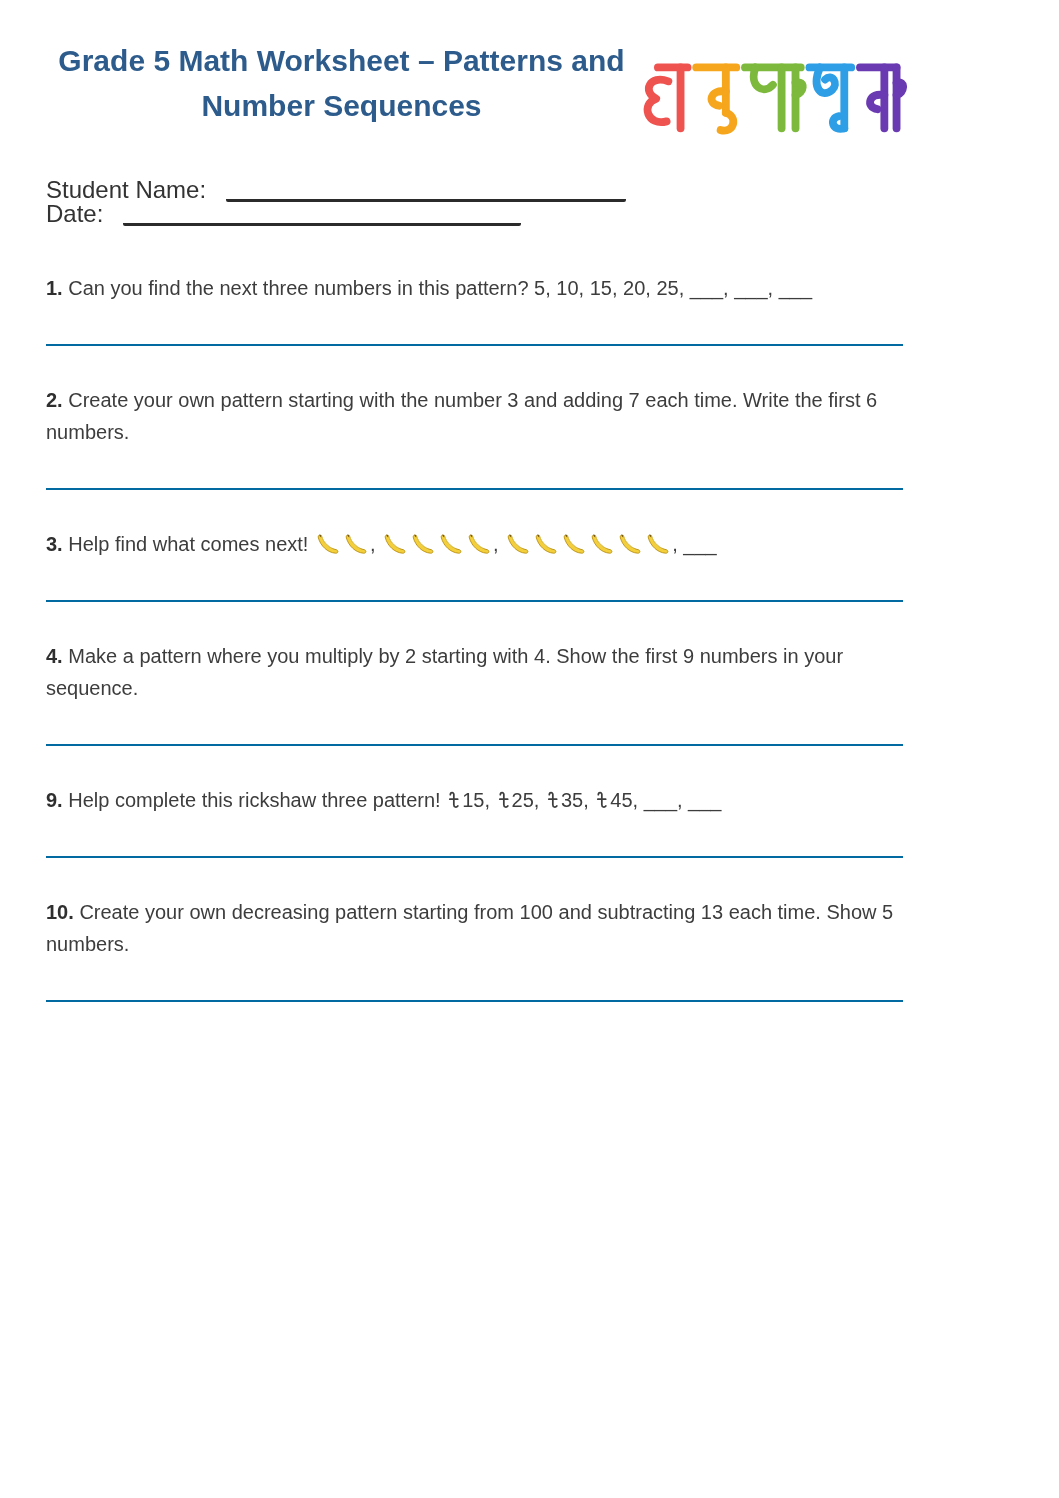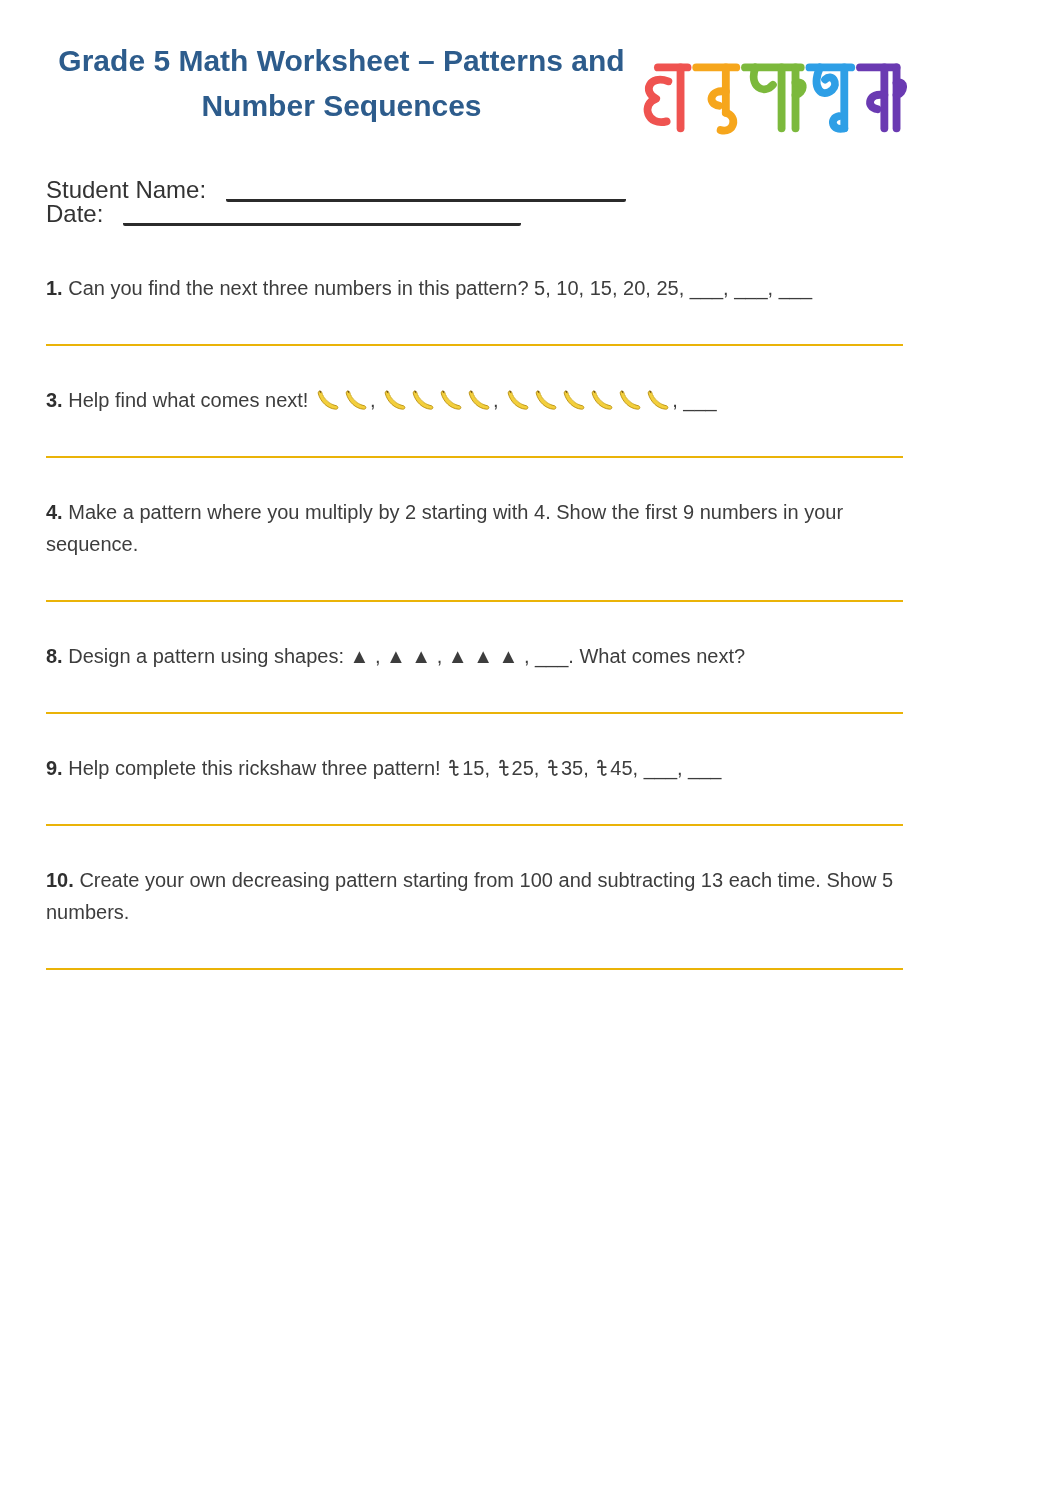--- a/index.html
+++ b/index.html
@@ -50,21 +50,21 @@
   .field-row.date .write-line { width: 398px; }
 
   
   .questions {
     list-style: none;
     margin: 8px 0 0 0;
     padding: 0 46px;
   }
   .question {
     padding: 38px 0 40px 0;
-    border-bottom: 2px solid #eab308;
+    border-bottom: 2px solid #0369a1;
     font-size: 20px;
     line-height: 32px;
     color: #3d3d3d;
   }
   .qnum { font-weight: bold; color: #2f2f2f; }
   .banana { vertical-align: -7px; margin: 0 1px; }
   .banana-group { white-space: nowrap; }
   .taka { vertical-align: -3px; margin-right: 1px; }
 </style>
 </head>
@@ -126,20 +126,21 @@
     <span class="write-line"></span>
   </div>
 
   <div class="field-row date">
     <span class="field-label">Date:</span>
     <span class="write-line"></span>
   </div>
 
   <ol class="questions">
       <li class="question"><span class="qnum">1.</span> <span>Can you find the next three numbers in this pattern? 5, 10, 15, 20, 25, ___, ___, ___</span></li>
+      <li class="question"><span class="qnum">2.</span> <span>Create your own pattern starting with the number 3 and adding 7 each time. Write the first 6 numbers.</span></li>
       <li class="question"><span class="qnum">3.</span> <span>Help find what comes next! </span><span class="banana-group" aria-label="🍌🍌"><svg class="banana" viewBox="0 0 26 26" width="26" height="26">
     <path d="M5.2 3.2 C3.8 2.6 2.8 4.2 3.4 6 C5.6 13.8 12.4 20.6 20.6 21.2 C23.2 21.4 23.6 18.8 21.6 17.8 C14.4 16.4 8.6 10.8 6.8 4.6 C6.5 3.8 5.9 3.4 5.2 3.2 Z" fill="#f3cf3c" stroke="#b98f0e" stroke-width="0.9"></path>
     <path d="M7 4.4 C9 10.6 14.6 15.9 21.2 17.6 C14.3 16.5 8.5 10.9 6.7 4.7 Z" fill="#fae98e"></path>
     <path d="M4.6 2.6 L6.5 3.3 L5.9 5.2 C4.8 4.9 4.2 3.6 4.6 2.6 Z" fill="#7a5b12"></path>
   </svg><svg class="banana" viewBox="0 0 26 26" width="26" height="26">
     <path d="M5.2 3.2 C3.8 2.6 2.8 4.2 3.4 6 C5.6 13.8 12.4 20.6 20.6 21.2 C23.2 21.4 23.6 18.8 21.6 17.8 C14.4 16.4 8.6 10.8 6.8 4.6 C6.5 3.8 5.9 3.4 5.2 3.2 Z" fill="#f3cf3c" stroke="#b98f0e" stroke-width="0.9"></path>
     <path d="M7 4.4 C9 10.6 14.6 15.9 21.2 17.6 C14.3 16.5 8.5 10.9 6.7 4.7 Z" fill="#fae98e"></path>
     <path d="M4.6 2.6 L6.5 3.3 L5.9 5.2 C4.8 4.9 4.2 3.6 4.6 2.6 Z" fill="#7a5b12"></path>
   </svg></span><span>, </span><span class="banana-group" aria-label="🍌🍌🍌🍌"><svg class="banana" viewBox="0 0 26 26" width="26" height="26">
     <path d="M5.2 3.2 C3.8 2.6 2.8 4.2 3.4 6 C5.6 13.8 12.4 20.6 20.6 21.2 C23.2 21.4 23.6 18.8 21.6 17.8 C14.4 16.4 8.6 10.8 6.8 4.6 C6.5 3.8 5.9 3.4 5.2 3.2 Z" fill="#f3cf3c" stroke="#b98f0e" stroke-width="0.9"></path>
@@ -176,21 +177,20 @@
   </svg><svg class="banana" viewBox="0 0 26 26" width="26" height="26">
     <path d="M5.2 3.2 C3.8 2.6 2.8 4.2 3.4 6 C5.6 13.8 12.4 20.6 20.6 21.2 C23.2 21.4 23.6 18.8 21.6 17.8 C14.4 16.4 8.6 10.8 6.8 4.6 C6.5 3.8 5.9 3.4 5.2 3.2 Z" fill="#f3cf3c" stroke="#b98f0e" stroke-width="0.9"></path>
     <path d="M7 4.4 C9 10.6 14.6 15.9 21.2 17.6 C14.3 16.5 8.5 10.9 6.7 4.7 Z" fill="#fae98e"></path>
     <path d="M4.6 2.6 L6.5 3.3 L5.9 5.2 C4.8 4.9 4.2 3.6 4.6 2.6 Z" fill="#7a5b12"></path>
   </svg><svg class="banana" viewBox="0 0 26 26" width="26" height="26">
     <path d="M5.2 3.2 C3.8 2.6 2.8 4.2 3.4 6 C5.6 13.8 12.4 20.6 20.6 21.2 C23.2 21.4 23.6 18.8 21.6 17.8 C14.4 16.4 8.6 10.8 6.8 4.6 C6.5 3.8 5.9 3.4 5.2 3.2 Z" fill="#f3cf3c" stroke="#b98f0e" stroke-width="0.9"></path>
     <path d="M7 4.4 C9 10.6 14.6 15.9 21.2 17.6 C14.3 16.5 8.5 10.9 6.7 4.7 Z" fill="#fae98e"></path>
     <path d="M4.6 2.6 L6.5 3.3 L5.9 5.2 C4.8 4.9 4.2 3.6 4.6 2.6 Z" fill="#7a5b12"></path>
   </svg></span><span>, ___</span></li>
       <li class="question"><span class="qnum">4.</span> <span>Make a pattern where you multiply by 2 starting with 4. Show the first 9 numbers in your sequence.</span></li>
-      <li class="question"><span class="qnum">8.</span> <span>Design a pattern using shapes: ▲ , ▲ ▲ , ▲ ▲ ▲ , ___. What comes next?</span></li>
       <li class="question"><span class="qnum">9.</span> <span>Help complete this rickshaw three pattern! </span><svg class="taka" viewBox="0 0 18 24" width="15" height="20" aria-label="৳">
     <path d="M5.2 5.6 C5.2 2.6 9.4 2.4 9.4 5.4 L9.4 17.6 C9.4 20.8 12.6 21.4 14.2 19.2" fill="none" stroke="#3d3d3d" stroke-width="2.1" stroke-linecap="round"></path>
     <line x1="4.6" y1="11" x2="14" y2="11" stroke="#3d3d3d" stroke-width="2.1" stroke-linecap="round"></line>
   </svg><span>15, </span><svg class="taka" viewBox="0 0 18 24" width="15" height="20" aria-label="৳">
     <path d="M5.2 5.6 C5.2 2.6 9.4 2.4 9.4 5.4 L9.4 17.6 C9.4 20.8 12.6 21.4 14.2 19.2" fill="none" stroke="#3d3d3d" stroke-width="2.1" stroke-linecap="round"></path>
     <line x1="4.6" y1="11" x2="14" y2="11" stroke="#3d3d3d" stroke-width="2.1" stroke-linecap="round"></line>
   </svg><span>25, </span><svg class="taka" viewBox="0 0 18 24" width="15" height="20" aria-label="৳">
     <path d="M5.2 5.6 C5.2 2.6 9.4 2.4 9.4 5.4 L9.4 17.6 C9.4 20.8 12.6 21.4 14.2 19.2" fill="none" stroke="#3d3d3d" stroke-width="2.1" stroke-linecap="round"></path>
     <line x1="4.6" y1="11" x2="14" y2="11" stroke="#3d3d3d" stroke-width="2.1" stroke-linecap="round"></line>
   </svg><span>35, </span><svg class="taka" viewBox="0 0 18 24" width="15" height="20" aria-label="৳">

